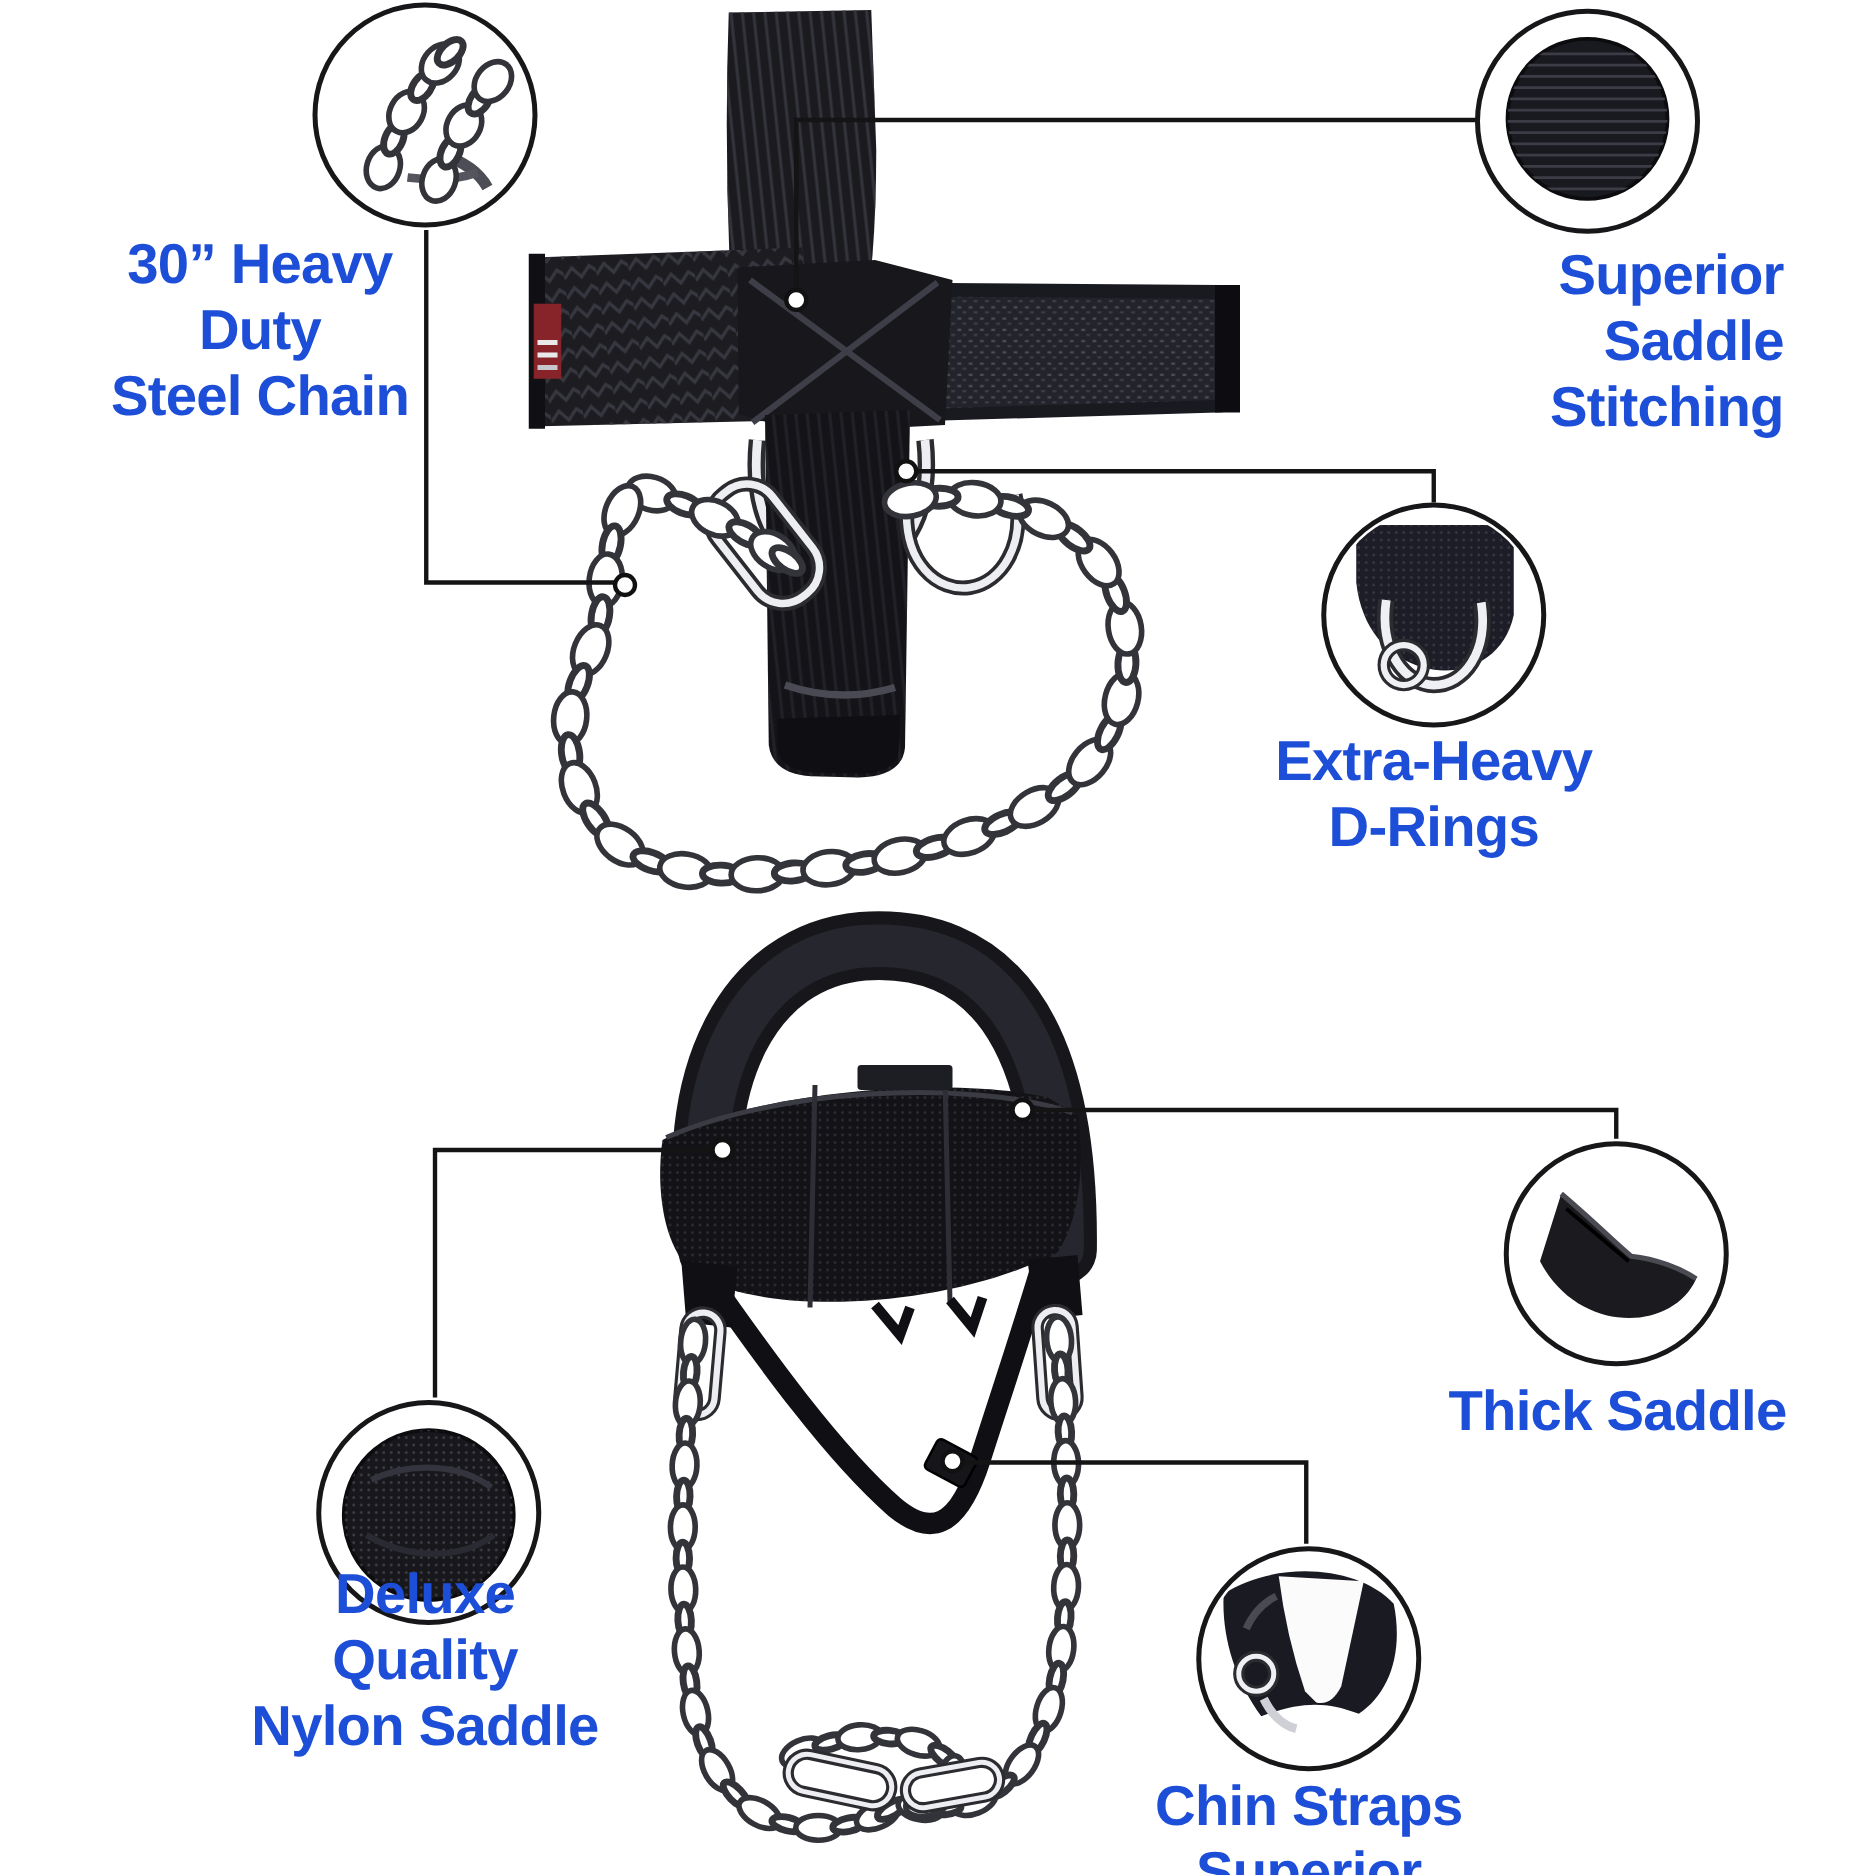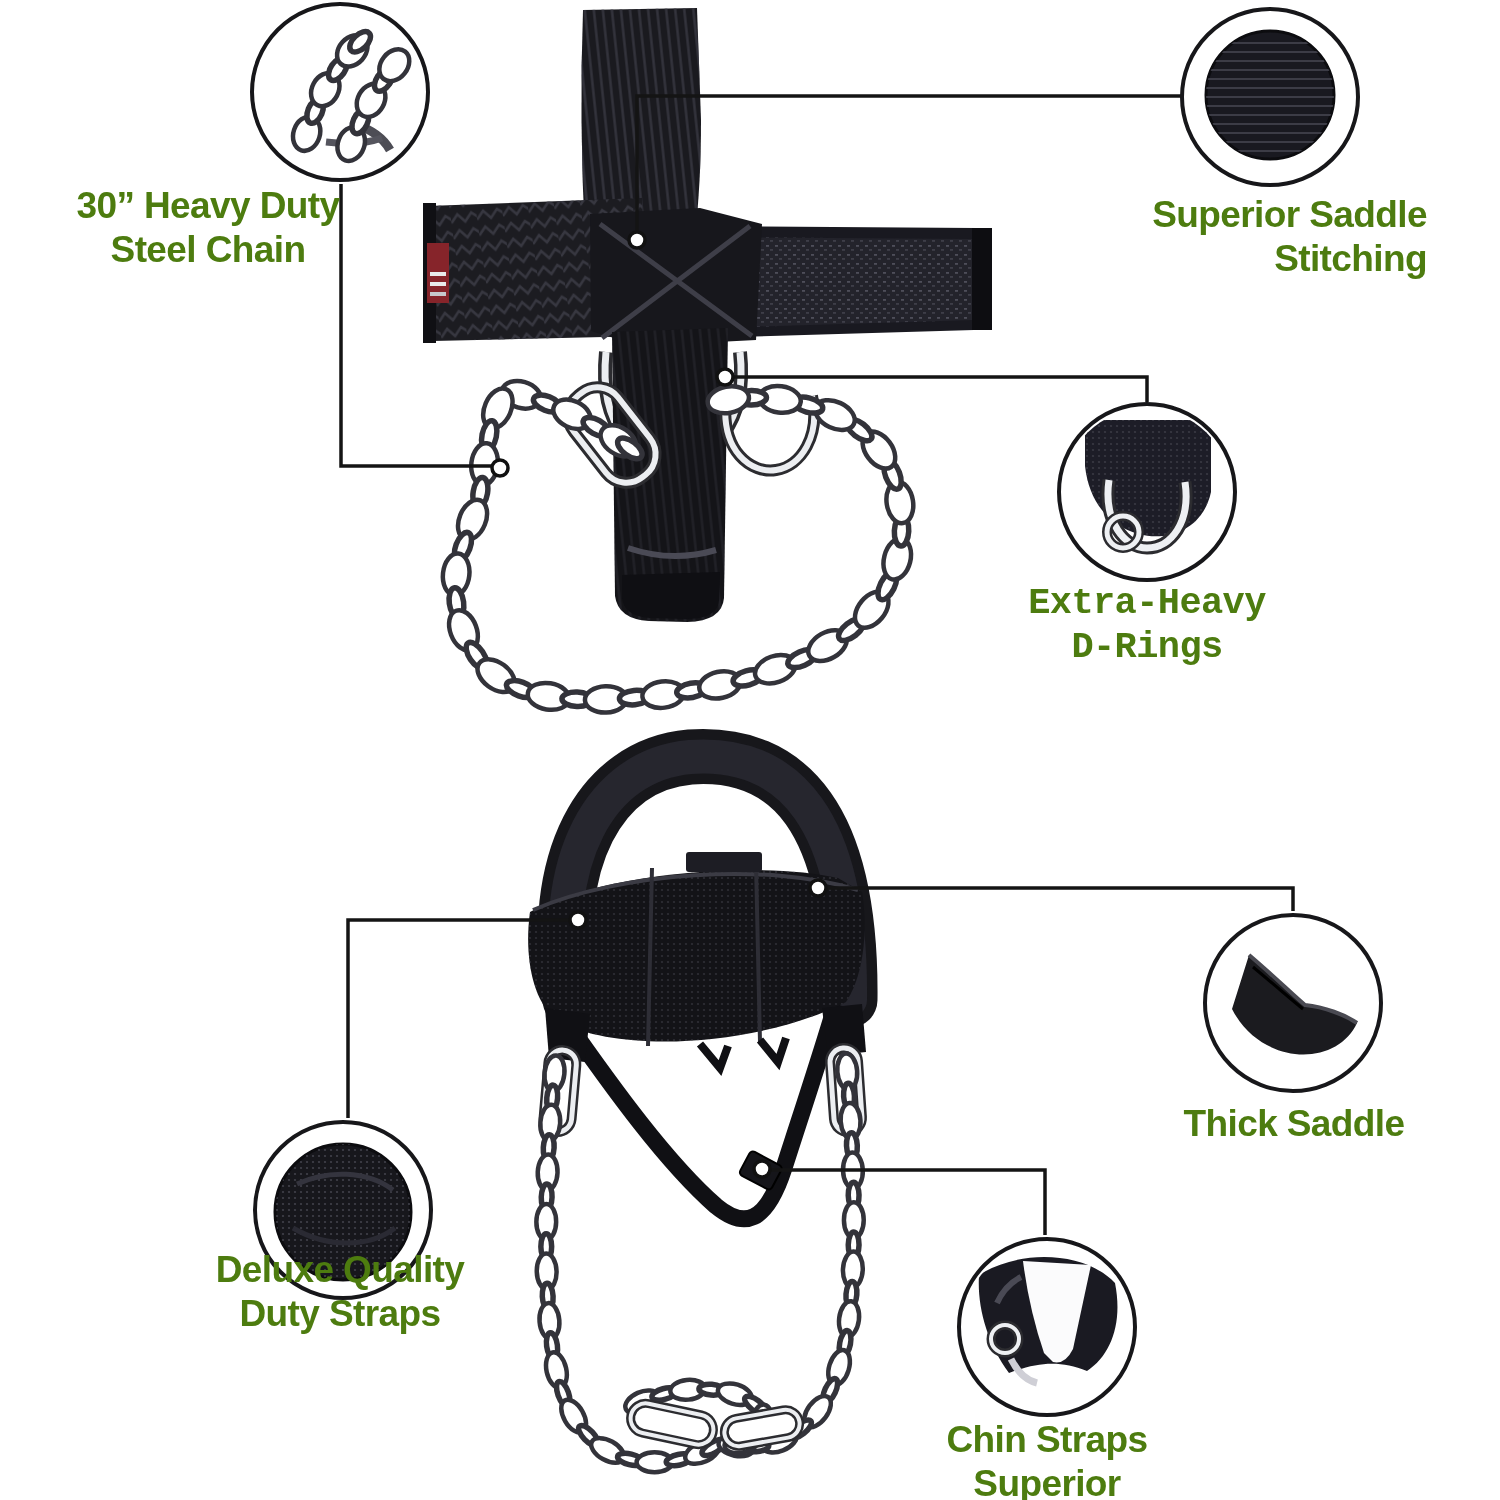--- a/index.html
+++ b/index.html
@@ -2,22 +2,22 @@
 <html><head>
 <meta charset="utf-8">
 <style>
   html,body{margin:0;padding:0;background:#fff;}
   #stage{position:relative;width:1500px;height:1500px;background:#fff;overflow:hidden;
          font-family:"Liberation Sans",sans-serif;}
   #art{position:absolute;left:0;top:0;}
   .lens{position:absolute;width:172px;height:172px;border:4px solid #17171a;border-radius:50%;
         background:#fff;overflow:hidden;}
   .lens svg{display:block;}
-  .callout-label{position:absolute;text-align:center;color:#4d7c0f;
-        font-weight:700;font-size:37px;line-height:1.18;letter-spacing:-0.6px;}
+  .callout-label{position:absolute;text-align:center;color:#1d4ed8;
+        font-weight:700;font-size:45px;line-height:1.18;letter-spacing:-0.6px;}
   .callout-label span{display:block;}
 </style>
 </head>
 <body>
 
 <div id="stage">
 
 <svg id="art" width="1500" height="1500" viewBox="0 0 1500 1500">
   <defs>
     <pattern id="ribs" width="9" height="9" patternUnits="userSpaceOnUse" patternTransform="rotate(84)">
@@ -301,21 +301,21 @@
     <g clip-path="url(#clipC3)">
       <path d="M24 14 H150 V86 C142 124,106 136,78 128 C48 120,28 96,24 60 Z" fill="#1d1d27"></path>
       <path d="M24 14 H150 V86 C142 124,106 136,78 128 C48 120,28 96,24 60 Z" fill="url(#meshDots)" fill-opacity="0.7"></path>
       <path d="M48 74 C42 116,64 142,86 142 C110 142,130 116,124 76" fill="none" stroke="#2c2c30" stroke-width="13"></path>
       <path d="M48 74 C42 116,64 142,86 142 C110 142,130 116,124 76" fill="none" stroke="#eef0f3" stroke-width="7"></path>
       <circle cx="62" cy="126" r="16" fill="none" stroke="#2c2c30" stroke-width="10"></circle>
       <circle cx="62" cy="126" r="16" fill="none" stroke="#eef0f3" stroke-width="5"></circle>
     </g>
   </svg>
 </div>
-<div class="callout-label" style="left:997px;top:582px;width:300px;font-family:Liberation Mono, monospace;">
+<div class="callout-label" style="left:997px;top:582px;width:300px;">
   <span>Extra-Heavy</span>
   <span>D-Rings</span>
 </div>
 
 <div class="lens" style="left:1203px;top:913px;">
   <svg width="172" height="172" viewBox="0 0 172 172">
     <defs>
           <clipPath id="clipC4">
             <circle cx="86" cy="86" r="84"></circle>
           </clipPath>
@@ -335,21 +335,21 @@
 <div class="lens" style="left:253px;top:1120px;">
   <svg width="172" height="172" viewBox="0 0 172 172">
     <circle cx="86" cy="88" r="68" fill="#17171c" stroke="#0c0c0f" stroke-width="3"></circle>
     <circle cx="86" cy="88" r="68" fill="url(#meshDots)" fill-opacity="0.9"></circle>
     <path d="M40 60 C70 46,110 46,136 66" stroke="#34343e" stroke-width="5" fill="none"></path>
     <path d="M36 104 C70 124,112 124,138 104" stroke="#2a2a33" stroke-width="5" fill="none"></path>
   </svg>
 </div>
 <div class="callout-label" style="left:190px;top:1248px;width:300px;">
   <span>Deluxe Quality</span>
-  <span>Duty Straps</span>
+  <span>Nylon Saddle</span>
 </div>
 
 <div class="lens" style="left:957px;top:1237px;">
   <svg width="172" height="172" viewBox="0 0 172 172">
     <defs>
           <clipPath id="clipC6">
             <circle cx="86" cy="86" r="84"></circle>
           </clipPath>
         </defs>
     <g clip-path="url(#clipC6)">

